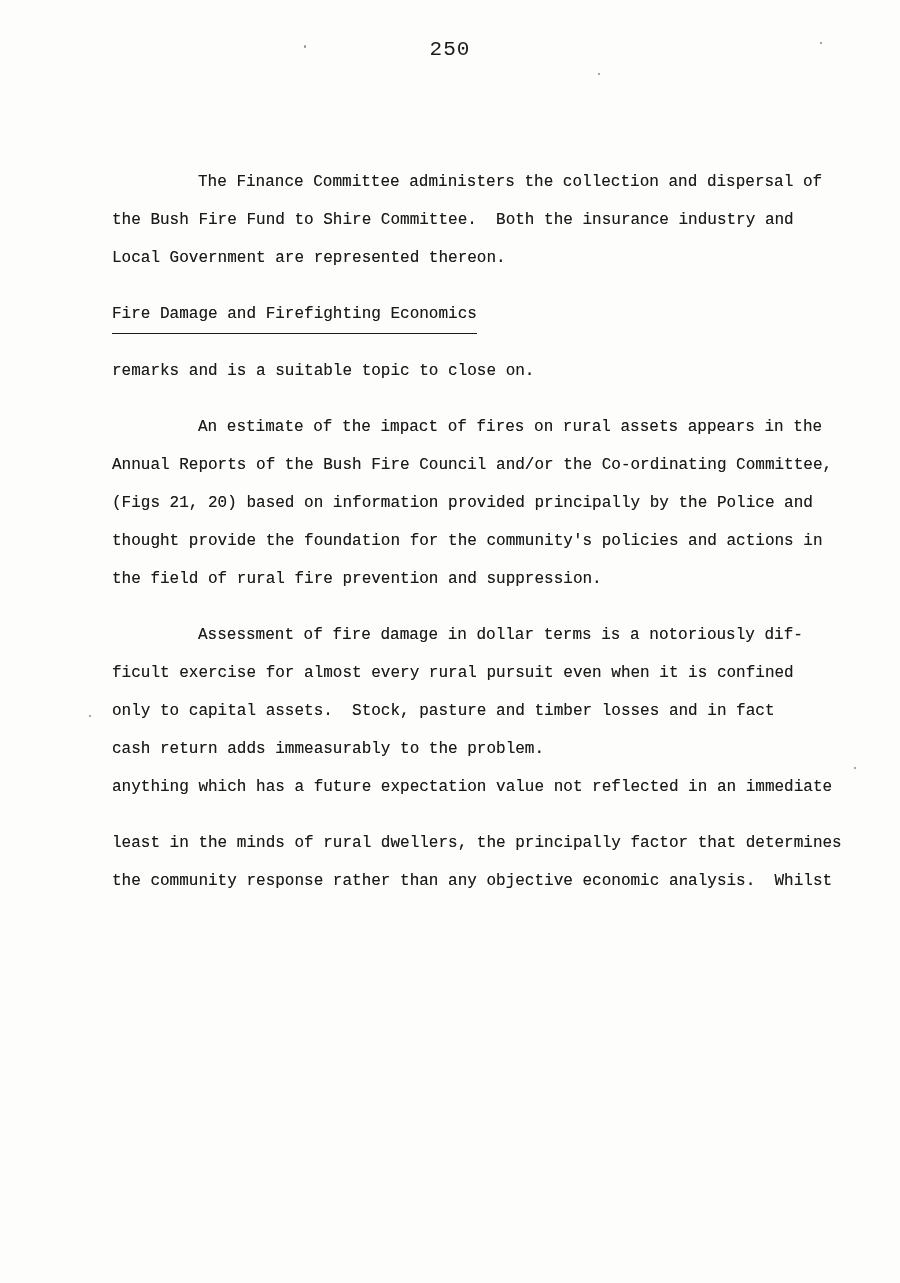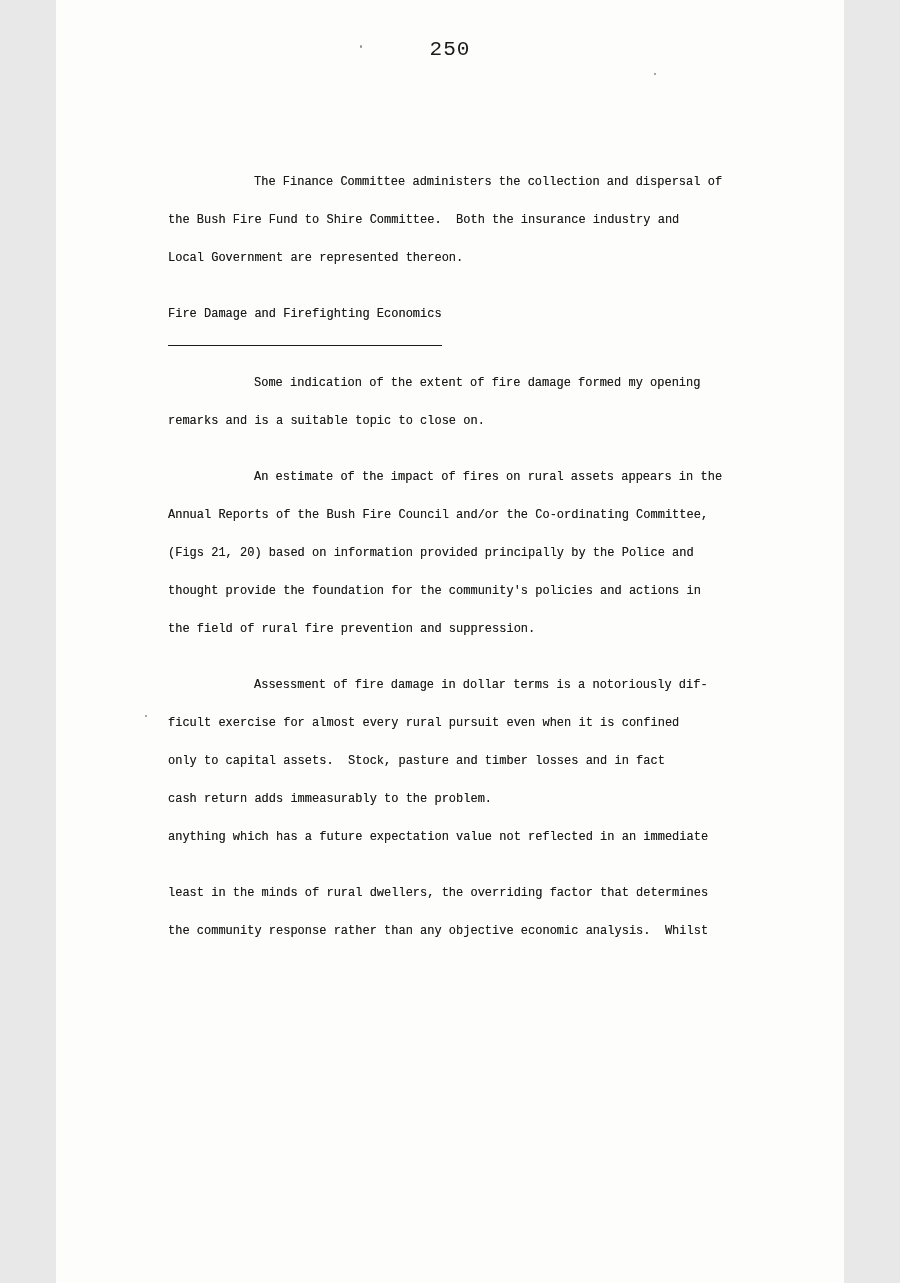--- a/index.html
+++ b/index.html
@@ -2,58 +2,58 @@
 <html><head>
 <meta charset="utf-8">
 <style>
   html, body {
     margin: 0;
     padding: 0;
     background: #e8e8e8;
   }
   .page {
     position: relative;
-    width: 788px;
+    width: 900px;
     height: 1283px;
     margin: 0 auto;
     background: #fdfdfc;
     color: #1b1b1b;
     font-family: "Liberation Mono", "DejaVu Sans Mono", monospace;
     overflow: hidden;
   }
   .page-number {
     padding-top: 38px;
     text-align: center;
     font-size: 21px;
     letter-spacing: 1px;
   }
   .content {
     margin-top: 102px;
     padding-left: 112px;
     padding-right: 52px;
-    font-size: 12px;
+    font-size: 16px;
     line-height: 38px;
   }
   .para {
     margin: 0 0 18px 0;
   }
   .line {
     white-space: pre;
     text-shadow: 0 0 0.5px rgba(20,20,20,0.55);
   }
   .indent {
     padding-left: 86px;
   }
   .heading {
     margin: 0 0 18px 0;
   }
   .heading .line {
     display: inline-block;
     border-bottom: 1.6px solid #1b1b1b;
-    padding-bottom: 12px;
+    padding-bottom: 0;
   }
   .speck {
     position: absolute;
     background: #8a8a8a;
     border-radius: 50%;
   }
   .s1 { left: 304px; top: 45px;  width: 2px; height: 3px; }
   .s2 { left: 820px; top: 42px;  width: 2px; height: 2px; }
   .s3 { left: 598px; top: 73px;  width: 2px; height: 2px; }
   .s4 { left: 89px;  top: 715px; width: 2px; height: 2px; }
@@ -72,21 +72,20 @@
       <div class="line indent">The Finance Committee administers the collection and dispersal of</div>
       <div class="line">the Bush Fire Fund to Shire Committee.  Both the insurance industry and</div>
       <div class="line">Local Government are represented thereon.</div>
     </div>
 
     <div class="heading">
       <span class="line">Fire Damage and Firefighting Economics</span>
     </div>
 
     <div class="para">
-      <div class="line indent">Some indication of the extent of fire damage formed my opening</div>
       <div class="line">remarks and is a suitable topic to close on.</div>
     </div>
 
     <div class="para">
       <div class="line indent">An estimate of the impact of fires on rural assets appears in the</div>
       <div class="line">Annual Reports of the Bush Fire Council and/or the Co-ordinating Committee,</div>
       <div class="line">(Figs 21, 20) based on information provided principally by the Police and</div>
       <div class="line">thought provide the foundation for the community's policies and actions in</div>
       <div class="line">the field of rural fire prevention and suppression.</div>
     </div>
@@ -94,21 +93,21 @@
     <div class="para">
       <div class="line indent">Assessment of fire damage in dollar terms is a notoriously dif-</div>
       <div class="line">ficult exercise for almost every rural pursuit even when it is confined</div>
       <div class="line">only to capital assets.  Stock, pasture and timber losses and in fact</div>
       <div class="line">cash return adds immeasurably to the problem.</div>
       <div class="line">anything which has a future expectation value not reflected in an immediate</div>
     </div>
 
 
     <div class="para">
-      <div class="line">least in the minds of rural dwellers, the overriding factor that determines</div>
+      <div class="line">least in the minds of rural dwellers, the principally factor that determines</div>
       <div class="line">the community response rather than any objective economic analysis.  Whilst</div>
     </div>
 
   </div>
 
   <div class="speck s1"></div>
   <div class="speck s2"></div>
   <div class="speck s3"></div>
   <div class="speck s4"></div>
   <div class="speck s5"></div>

